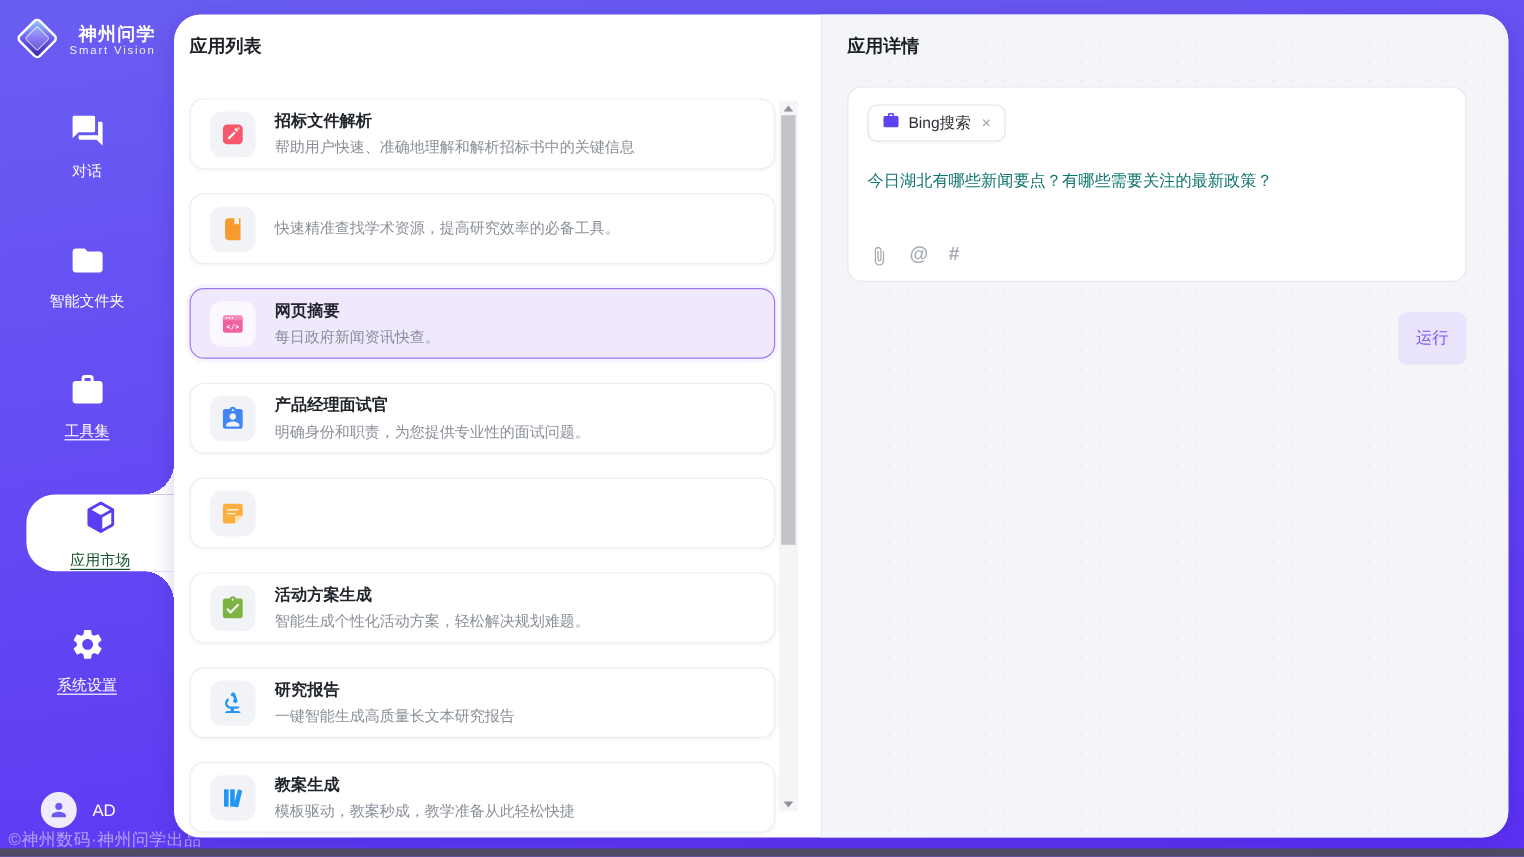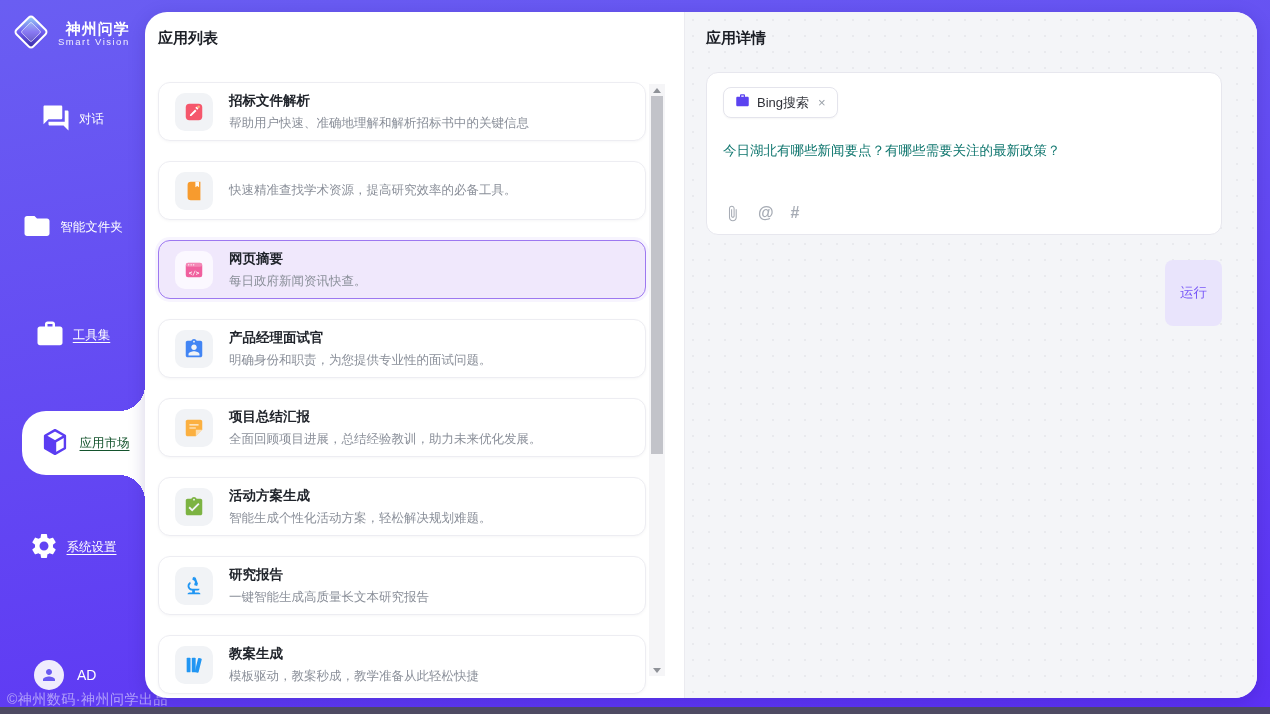--- a/index.html
+++ b/index.html
@@ -11,22 +11,22 @@
     color:#1c1f26;
   }
   
   .sidebar { position:absolute; left:0; top:0; width:145px; height:100%; }
   .logo-row { display:flex; align-items:center; gap:8px; padding:13px 0 0 12px;text-align:right; }
   .brand-text { display:flex; flex-direction:column; line-height:1.15; }
   .brand-name { color:#fff; font-size:15px; font-weight:bold; letter-spacing:1px; }
   .brand-tagline { color:rgba(255,255,255,.9); font-size:9.5px; letter-spacing:1.5px; }
   .nav { margin-top:32px; display:flex; flex-direction:column; }
   .nav-item {
-    height:64px; margin-bottom:44px; display:flex; flex-direction:row;
-    align-items:center; justify-content:center; gap:8px;
+    height:64px; margin-bottom:44px; display:flex; flex-direction:column;
+    align-items:center; justify-content:flex-end; gap:8px;
     color:#fff; font-size:12.5px; cursor:pointer;
   }
   .nav-item .label.u { text-decoration:underline; text-underline-offset:3px; }
   .nav-item.active {
     height:64px; width:123px; margin-left:22px; margin-bottom:40px;
     background:#fff; border-radius:24px 0 0 24px; color:#14532d; position:relative;
   }
   .nav-item.active::before {
     content:''; position:absolute; top:-26px; right:0; width:26px; height:26px;
     background:radial-gradient(circle at 0 0, transparent 26px, #fff 26px);
@@ -82,21 +82,21 @@
   }
   .tool-tag .tag-label { font-size:13px; color:#2f3138; }
   .tool-tag .tag-close { font-size:13px; color:#9aa0a8; margin-left:2px; cursor:pointer; }
   .prompt-text { margin-top:23px; font-size:13.5px; color:#0f766e; line-height:1.5; cursor:text; }
   .prompt-toolbar { position:absolute; left:17px; bottom:12px; display:flex; align-items:center; gap:17px; }
   .prompt-toolbar .glyph { font-size:16px; color:#a7acb5; cursor:pointer; font-weight:bold; }
   .tb-icon { display:flex; align-items:center; cursor:pointer; }
   .run-row { margin-top:25px; display:flex; justify-content:flex-end; }
   .run-btn {
     background:#e9e4fc; color:#7857f7; border:none; border-radius:8px;
-    padding:24px 15px; font-size:13.5px; cursor:pointer; font-family:inherit;margin-left:20px;
+    padding:13px 15px; font-size:13.5px; cursor:pointer; font-family:inherit;margin-left:20px;
   }
   .bottom-bar { position:absolute; left:0; bottom:0; width:100%; height:7px; background:#4e4a63; }
 </style>
 </head>
 <body>
 
 <aside class="sidebar">
   <div class="logo-row">
     <span>
       <svg width="38" height="38" viewBox="0 0 48 48">
@@ -223,24 +223,20 @@
         <div class="app-card">
           <span class="icon-tile">
             <svg width="22" height="22" viewBox="0 0 24 24">
               <path fill="#fbb040" d="M19 3H5c-1.1 0-2 .9-2 2v14c0 1.1.9 2 2 2h9l7-7V5c0-1.1-.9-2-2-2z"></path>
               <path fill="#fff" opacity=".6" d="M14 21v-7h7z"></path>
               <g stroke="#fff" stroke-width="1.3" opacity=".85">
                 <path d="M7 8.5h10M7 12h7"></path>
               </g>
             </svg>
           </span>
-          <div class="card-text">
-            <span class="card-title">项目总结汇报</span>
-            <span class="card-desc">全面回顾项目进展，总结经验教训，助力未来优化发展。</span>
-          </div>
         </div>
         <div class="app-card">
           <span class="icon-tile">
             <svg width="22" height="22" viewBox="0 0 24 24">
               <path fill="#7cb342" d="M19 3h-4.18C14.4 1.84 13.3 1 12 1c-1.3 0-2.4.84-2.82 2H5c-1.1 0-2 .9-2 2v14c0 1.1.9 2 2 2h14c1.1 0 2-.9 2-2V5c0-1.1-.9-2-2-2zm-7 0c.55 0 1 .45 1 1s-.45 1-1 1-1-.45-1-1 .45-1 1-1zm-2 14l-4-4 1.41-1.41L10 14.17l6.59-6.59L18 9l-8 8z"></path>
             </svg>
           </span>
           <div class="card-text">
             <span class="card-title">活动方案生成</span>
             <span class="card-desc">智能生成个性化活动方案，轻松解决规划难题。</span>

